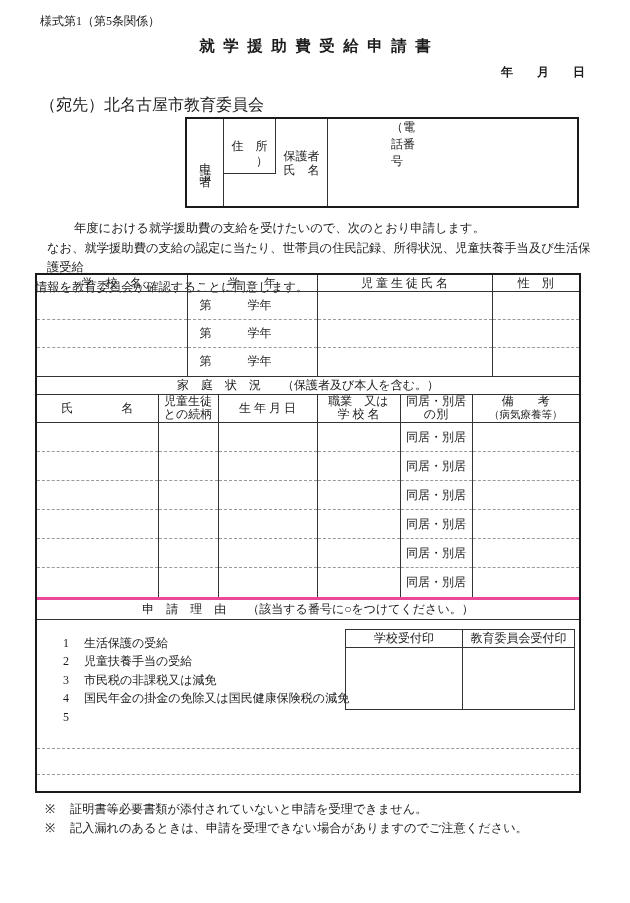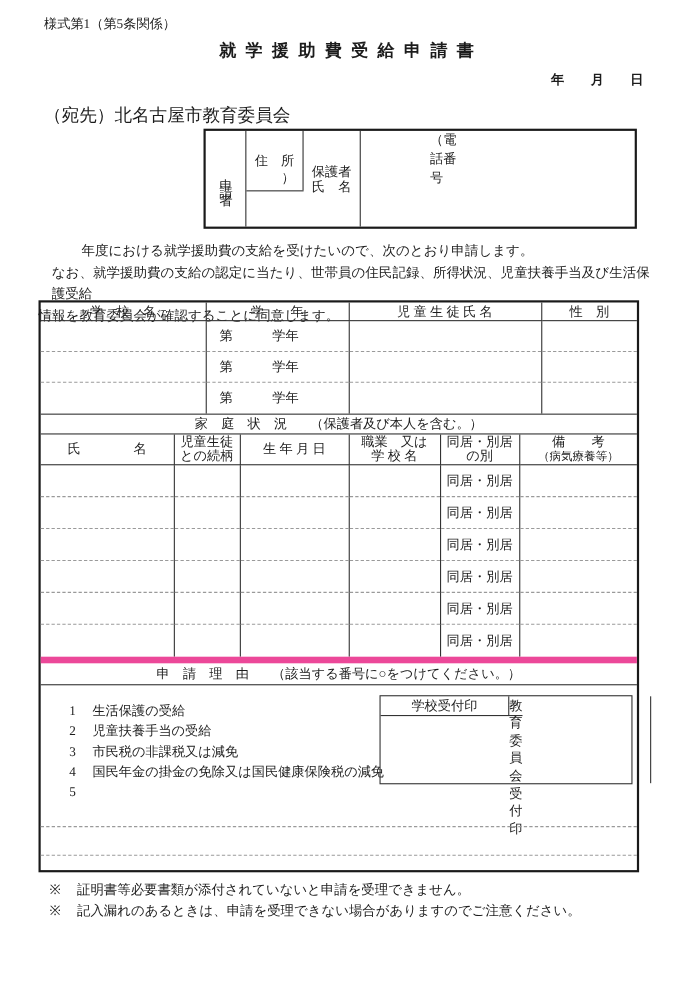--- a/index.html
+++ b/index.html
@@ -83,21 +83,21 @@
   .fam-row td{height:29px;}
   .reason-banner{height:19px;line-height:19px;}
   .reason-area{flex:1;position:relative;font-size:12px;}
   .reason-list{position:absolute;left:0;top:14px;}
   .reason-item{line-height:18.6px;display:flex;}
   .reason-num{width:14px;margin-left:22px;text-align:center;}
   .reason-label{margin-left:11px;}
   .stamp-box{
     position:absolute;left:308px;top:9px;width:230px;height:81px;
     border:1px solid #333;box-sizing:border-box;
-    display:flex;flex-direction:row;
+    display:flex;flex-direction:column;
   }
   .stamp-headers{display:flex;height:17px;border-bottom:1px solid #333;}
   .stamp-cells{display:flex;flex:1;}
   .stamp-col-l{width:117px;border-right:1px solid #333;box-sizing:border-box;
     text-align:center;line-height:16px;}
   .stamp-col-r{flex:1;text-align:center;line-height:16px;}
   .fill-line{position:absolute;left:0;width:100%;border-top:1px dashed #9a9a9a;}
   .fill-line1{top:128px;}
   .fill-line2{top:154px;}
 
@@ -263,21 +263,21 @@
         <td class="vline"></td>
         <td class="vline"></td>
         <td class="vline"></td>
         <td class="vline"></td>
         <td class="vline">同居・別居</td>
         <td></td>
       </tr>
     </tbody>
       </table>
 
-    <div class="banner reason-banner" style="border-top:6px solid #ec4899;">
+    <div class="banner reason-banner" style="border-top:3px solid #ec4899;">
       <span>申　請　理　由</span>
       <span class="banner-note">（該当する番号に○をつけてください。）</span>
     </div>
 
     <div class="reason-area">
       <div class="reason-list">
         <div class="reason-item">
           <span class="reason-num">1</span>
           <span class="reason-label">生活保護の受給</span>
         </div>

